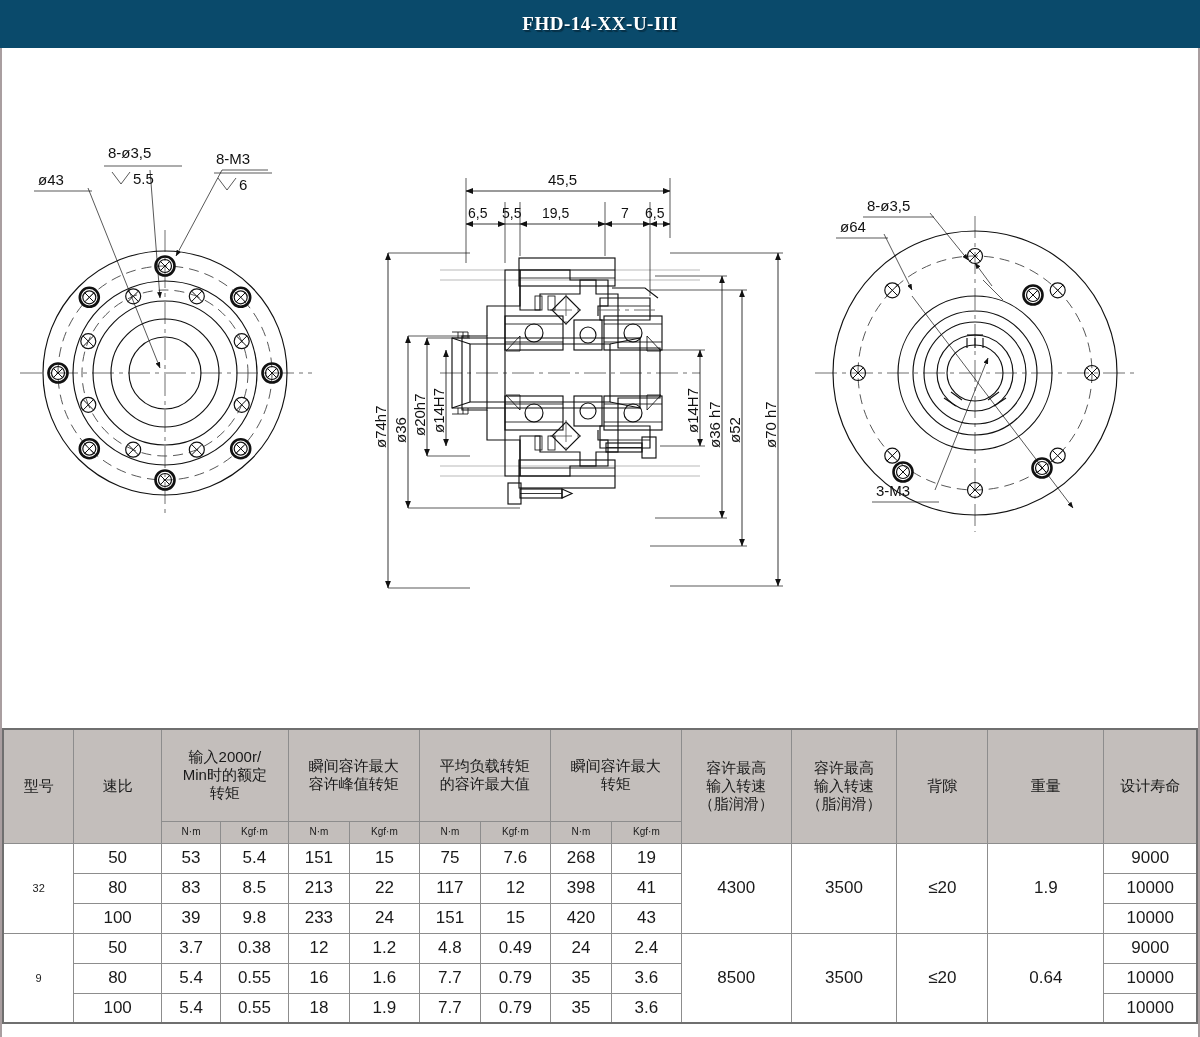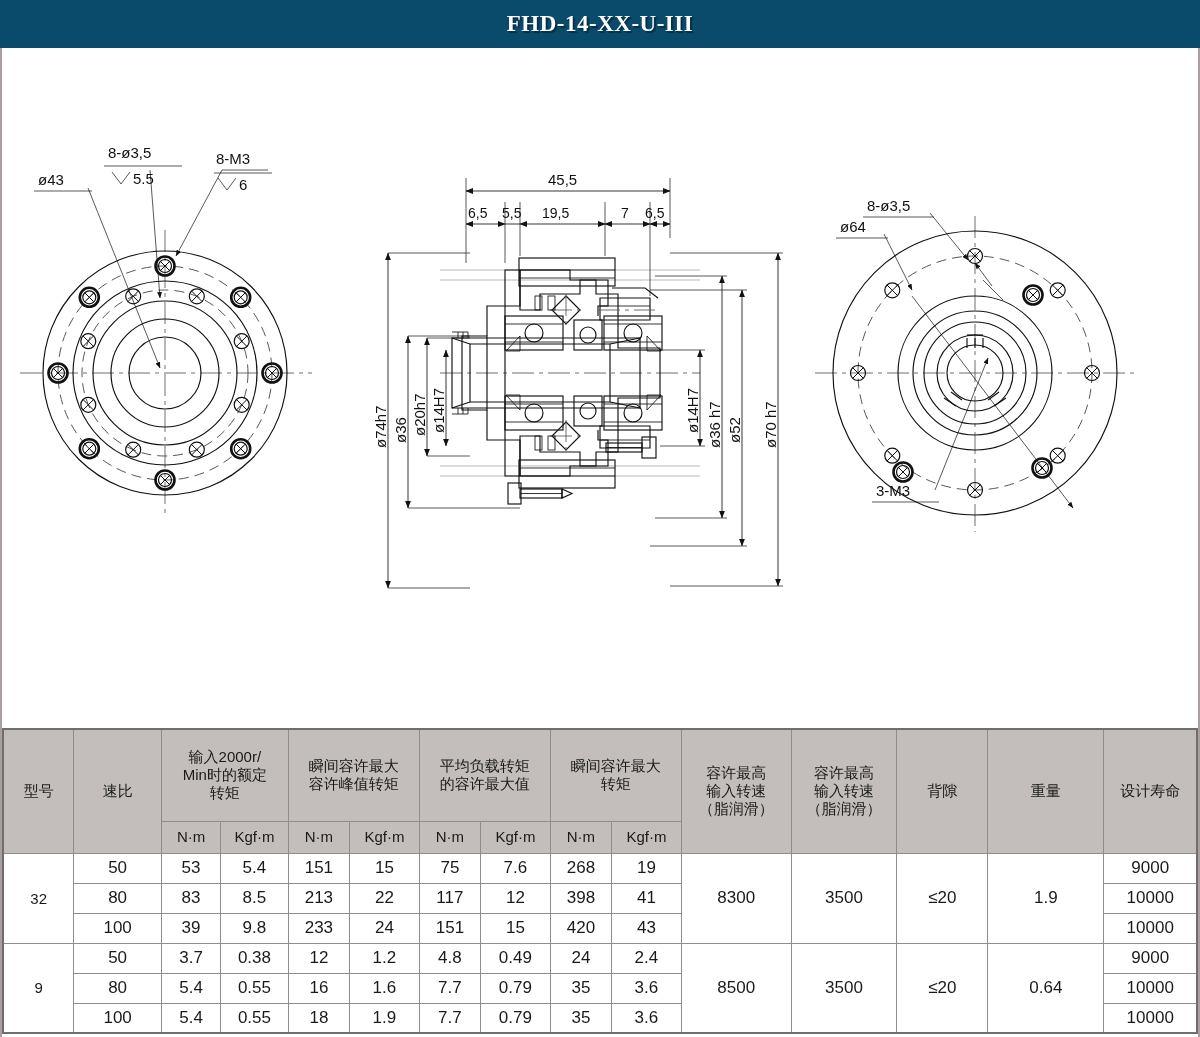--- a/index.html
+++ b/index.html
@@ -19,21 +19,21 @@
   
   #titlebar {
     position: absolute; left: 0; top: 0;
     width: 1200px; height: 48px;
     background: #0a4a6b;
     display: flex; align-items: center; justify-content: center;
   }
   #titlebar .title {
     font-family: "Liberation Serif", "DejaVu Serif", serif;
     font-weight: bold;
-    font-size: 23px;
+    font-size: 19px;
     letter-spacing: 0.5px;
     color: #ffffff;
     text-shadow: 1px 1px 0 #05314a, 2px 2px 1px rgba(0,0,0,0.35);
   }
 
   
   #leftrule, #rightrule {
     position: absolute; top: 48px;
     width: 2px; height: 989px;
     background: #a99ea0;
@@ -66,30 +66,30 @@
     vertical-align: middle;
     padding: 0;
   }
   table.spec thead th {
     background: #c3bebb;
     font-weight: normal;
     line-height: 1.22;
     font-size: 15px;
   }
   table.spec thead th.unit {
-    font-size: 15px;
-    height: 32px;
+    font-size: 10px;
+    height: 22px;
   }
   table.spec tbody td {
     background: #ffffff;
     height: 30px;
     font-size: 17px;
   }
   table.spec tbody td.model {
-    font-size: 15px;
+    font-size: 11px;
   }
   .th-main { height: 92px; }
   .grouptop td { border-top: 1px solid #6f6f6f; }
   table.spec { border: 2px solid #6f6f6f; }
 </style>
 </head>
 <body>
 
 <div id="page">
 
@@ -526,21 +526,21 @@
           <td rowspan="3" class="model">32</td>
           <td>50</td>
           <td>53</td>
           <td>5.4</td>
           <td>151</td>
           <td>15</td>
           <td>75</td>
           <td>7.6</td>
           <td>268</td>
           <td>19</td>
-          <td rowspan="3">8300</td>
+          <td rowspan="3">4300</td>
           <td rowspan="3">3500</td>
           <td rowspan="3">≤20</td>
           <td rowspan="3">1.9</td>
           <td>9000</td>
         </tr>
         <tr>
           <td>80</td>
           <td>83</td>
           <td>8.5</td>
           <td>213</td>

